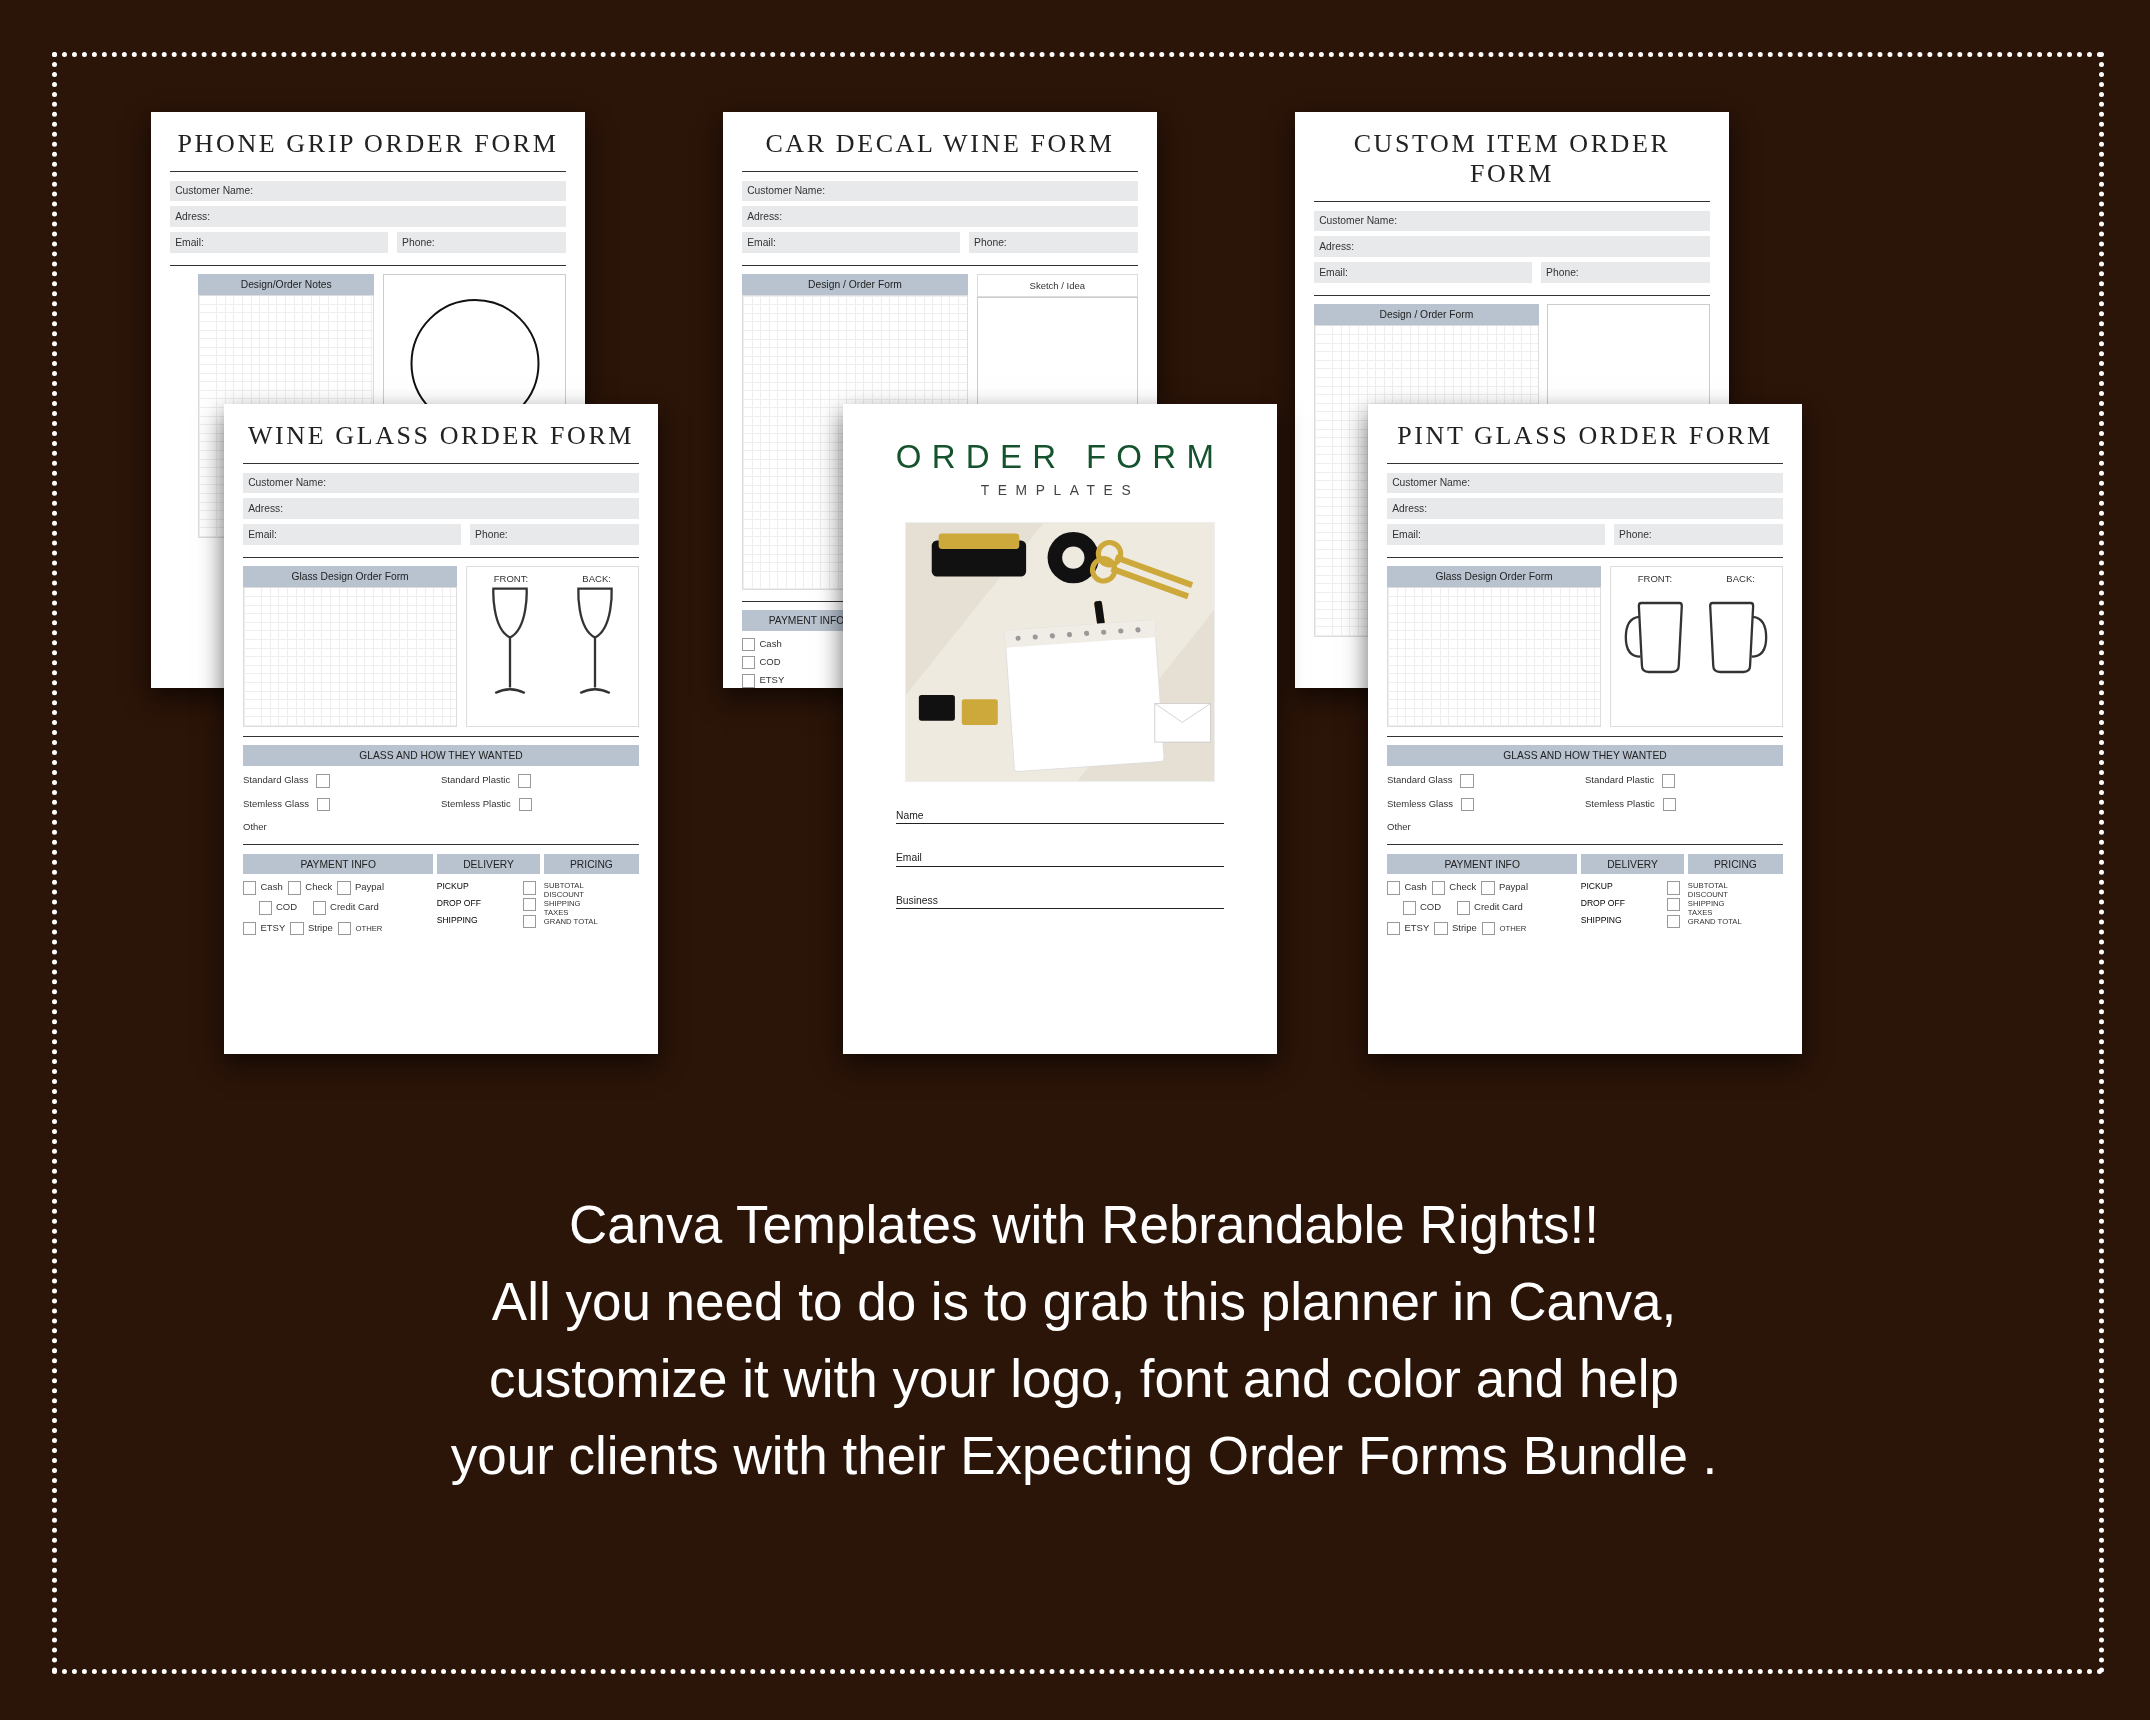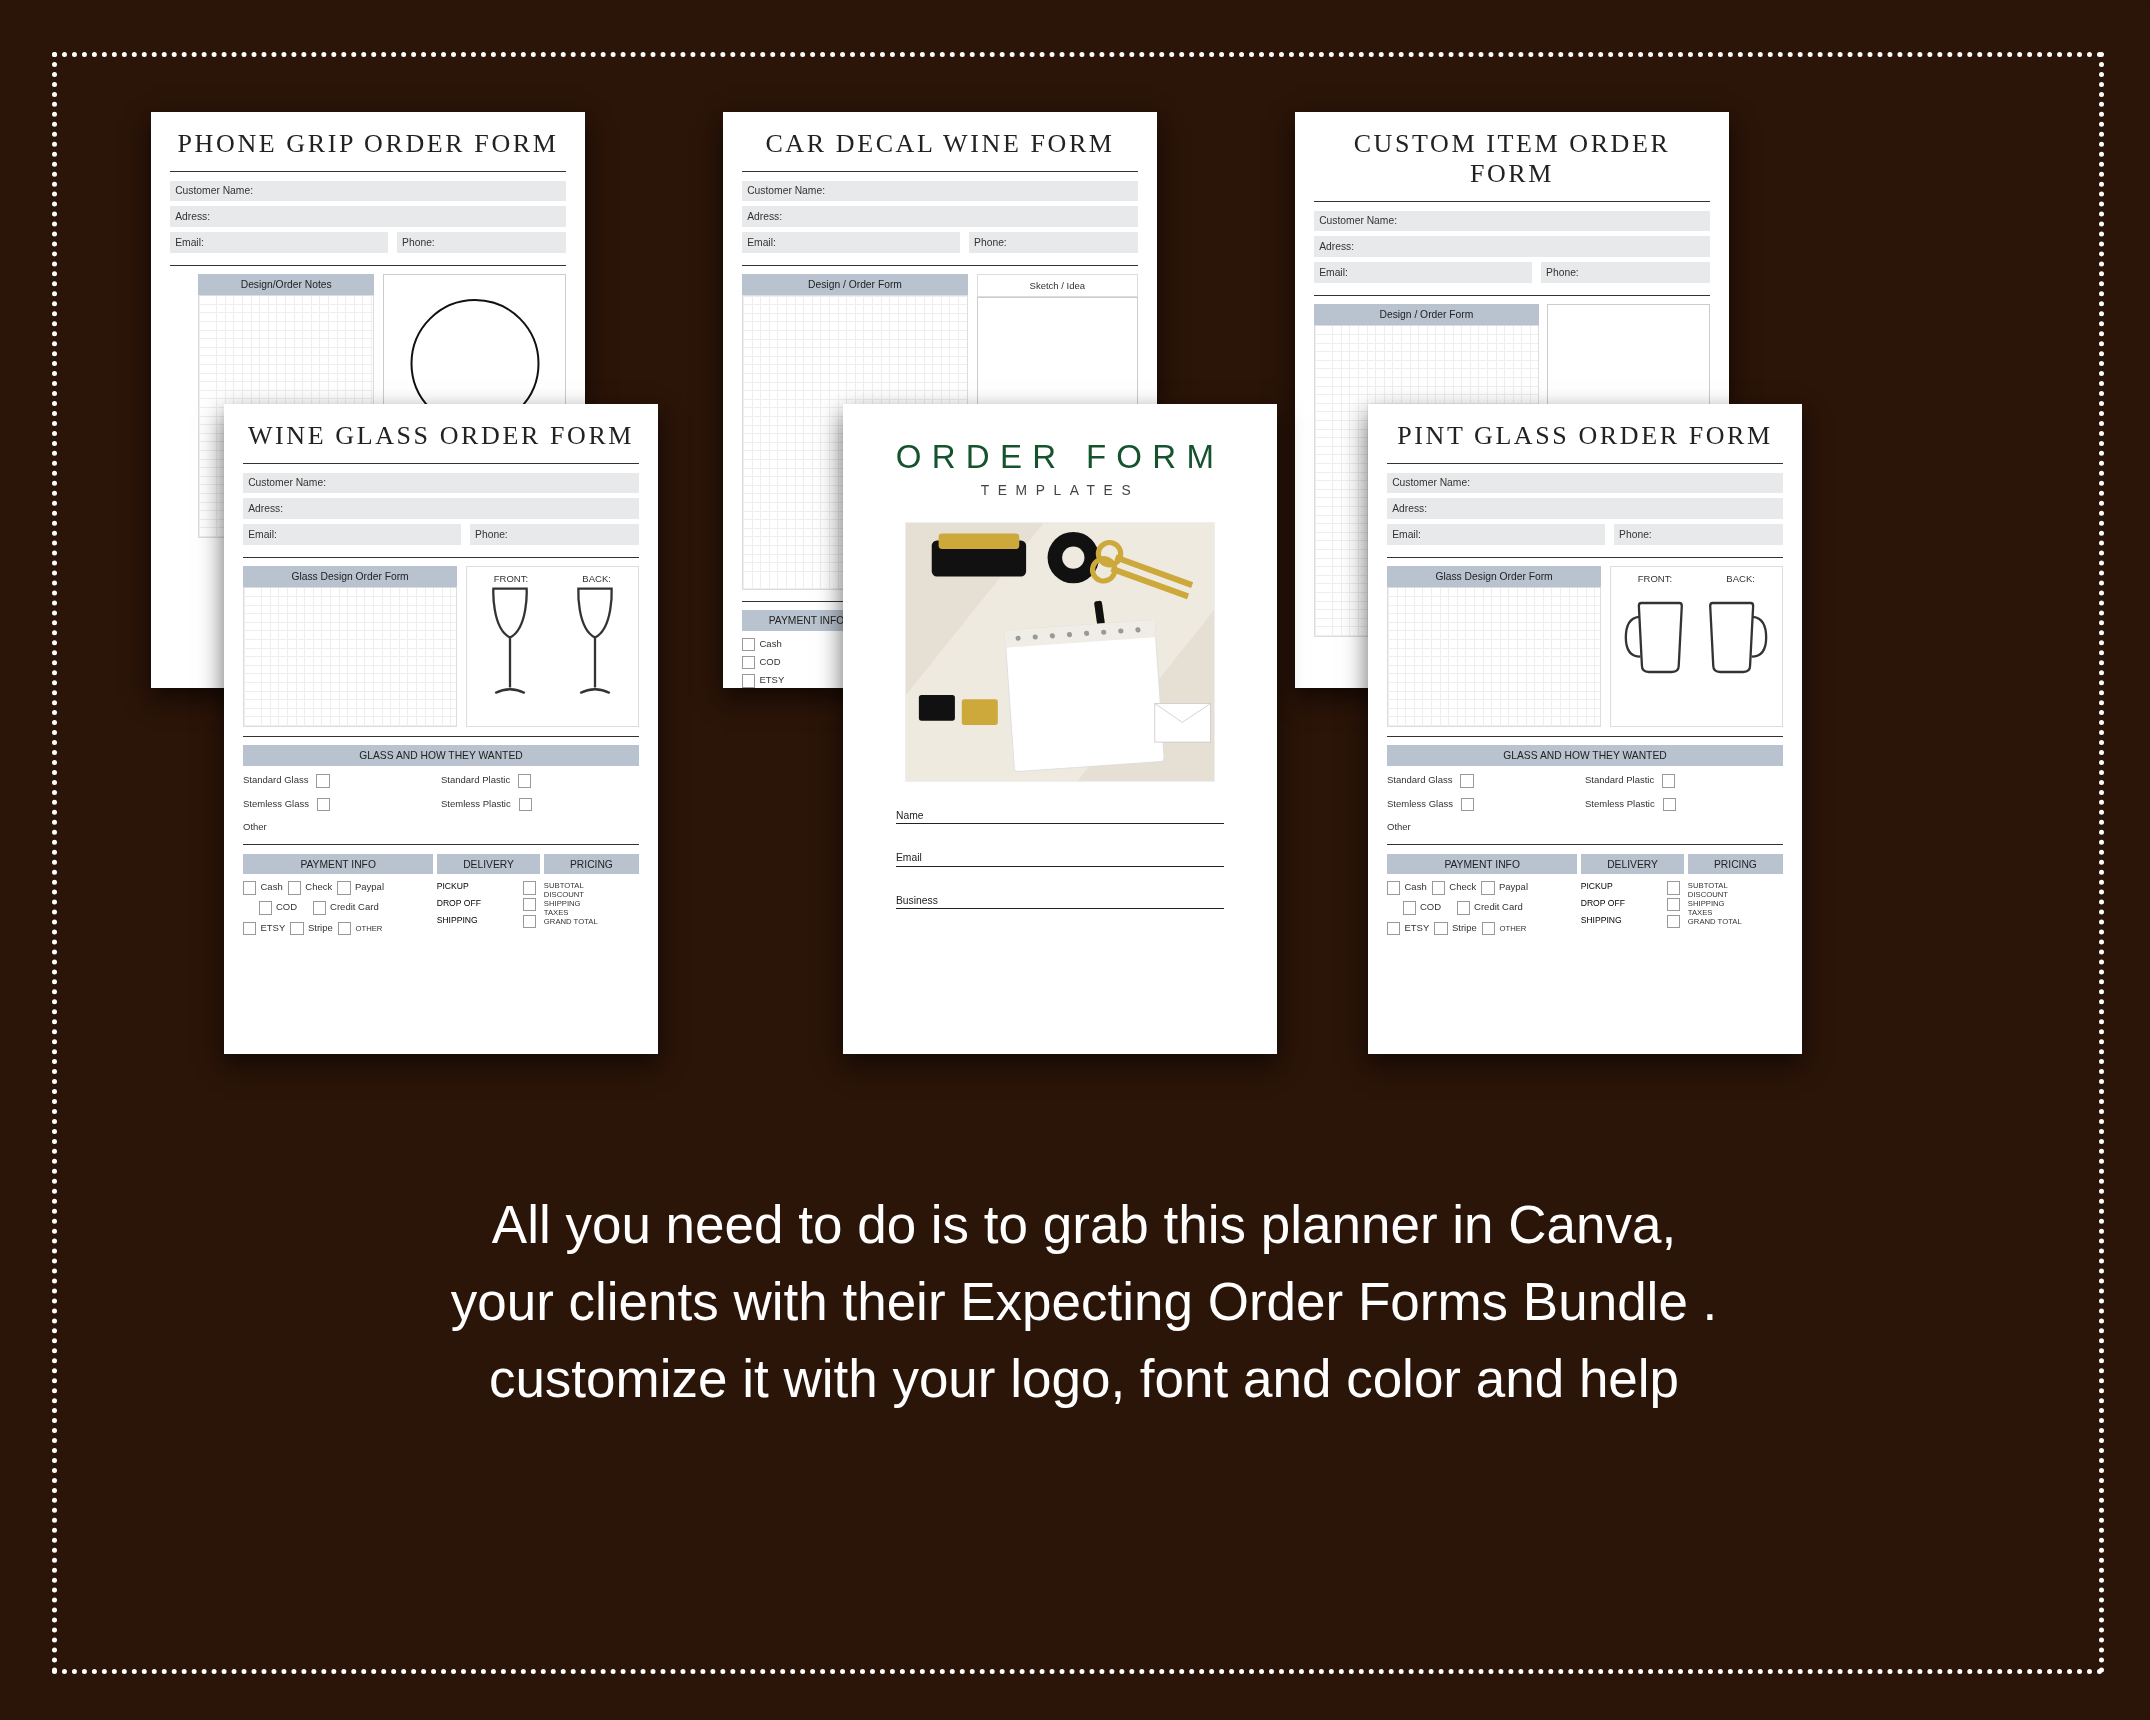--- a/index.html
+++ b/index.html
@@ -466,18 +466,19 @@
           <div>DISCOUNT</div>
           <div>SHIPPING</div>
           <div>TAXES</div>
           <div>GRAND  TOTAL</div>
         </div>
       </div>
     </div>
   </div>
 
   <div class="marketing">
+    <div>Canva Templates with Rebrandable Rights!!</div>
     <div>All you need to do is to grab this planner in Canva,</div>
+    <div>customize it with your logo, font and color and help</div>
     <div>your clients with their Expecting Order Forms Bundle  .</div>
-    <div>customize it with your logo, font and color and help</div>
   </div>
 </div>
 
 
 </body></html>

